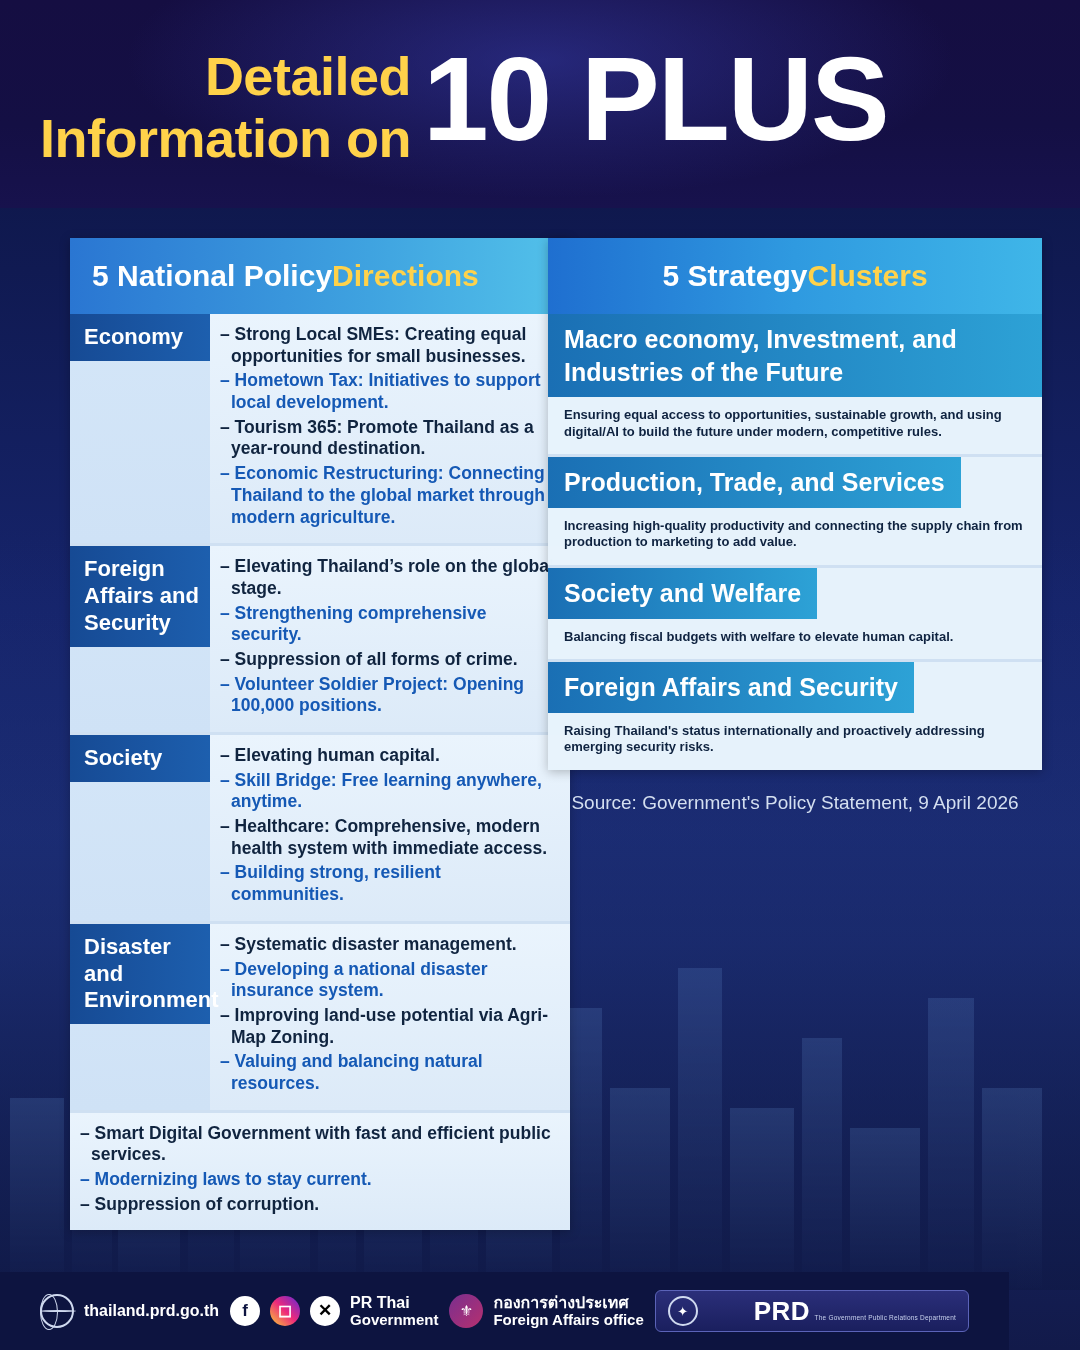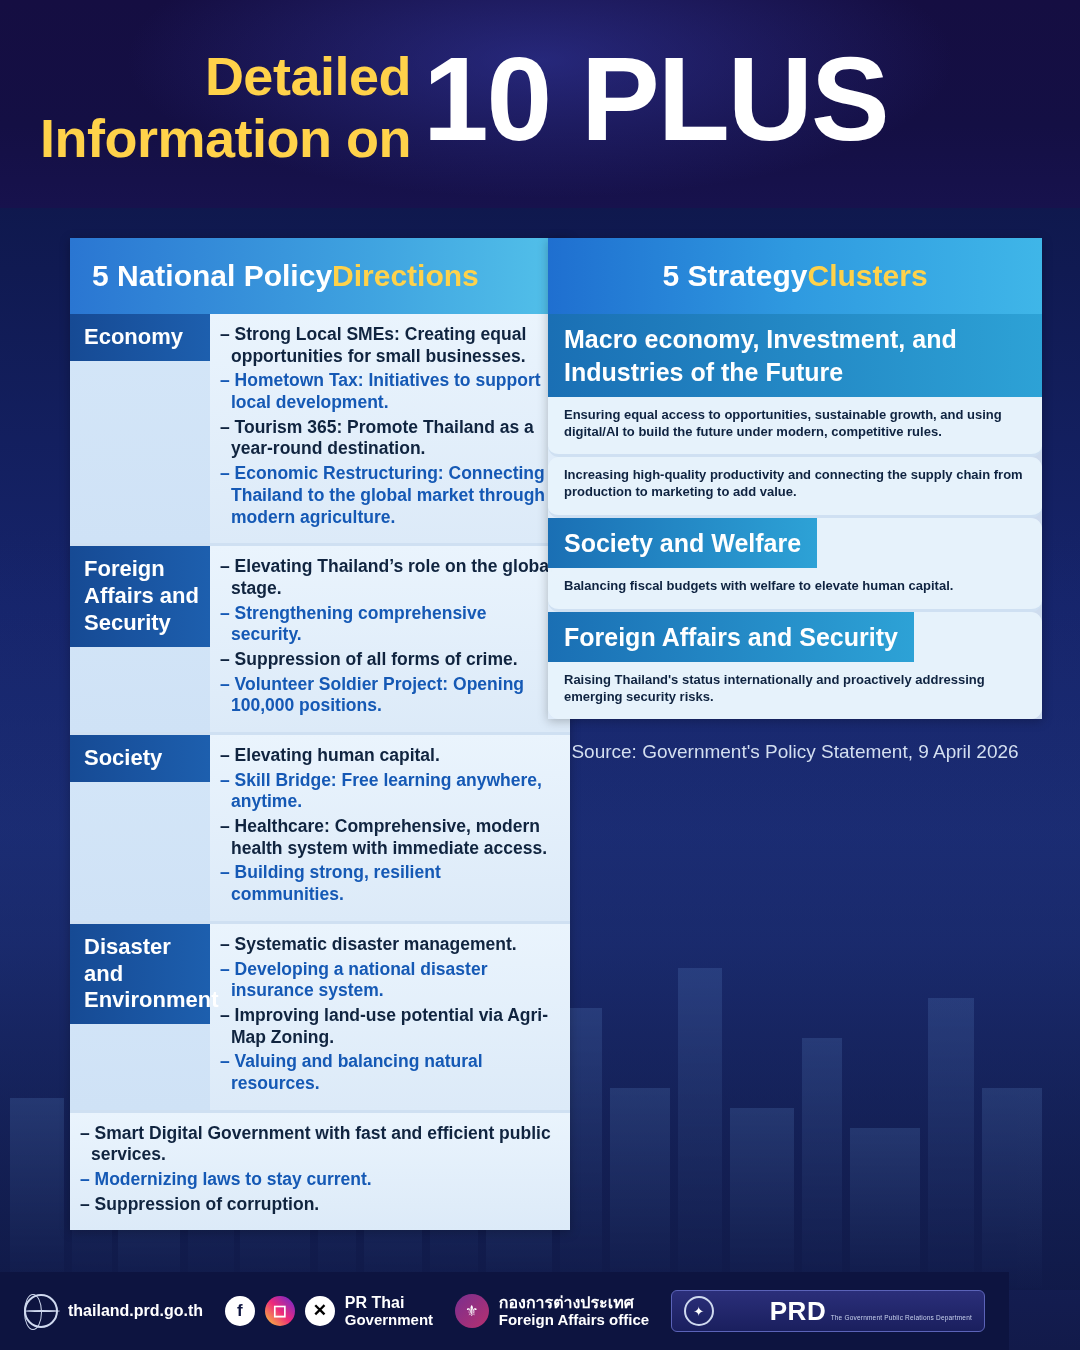--- a/index.html
+++ b/index.html
@@ -102,21 +102,21 @@
   .dir-items {
     flex: 1; padding: 10px 12px 12px 10px;
   }
   .dir-items p {
     font-size: 17.5px; font-weight: bold; line-height: 1.24;
     color: #10243f; margin-bottom: 3px; text-indent: -11px; padding-left: 11px;
   }
   .dir-items p.blue { color: #1559b5; }
 
   
-  .clu { background: rgba(232,243,252,.94); border-radius: 11px; }
+  .clu { background: rgba(232,243,252,.94); }
   .clu-head {
     display: inline-block;
     color: #fff; font-weight: bold; font-size: 25px; line-height: 1.3;
     padding: 9px 16px 9px 16px;
     background: linear-gradient(90deg,#1a6fb4 0%, #2da2d6 100%);
   }
   .clu-body {
     font-size: 13px; font-weight: bold; line-height: 1.28; color:#0f2340;
     padding: 10px 16px 14px 16px;
   }
@@ -124,21 +124,21 @@
   .source {
     color: #d4dff0; font-size: 19px; text-align: center;
     margin-top: 22px;
   }
 
   
   .footer {
     position: absolute; left: 0; bottom: 0; width: 1009px; height: 78px;
     background: #0d1440;
     display: flex; align-items: center; justify-content: space-between;
-    padding: 0 24px;
+    padding: 0 40px;
   }
   .f-item { display: flex; align-items: center; gap: 10px; color:#fff; }
   .f-item .txt { font-size: 16px; font-weight: bold; line-height: 1.12; }
   .f-item .txt small { display:block; font-size: 15px; font-weight: bold; }
   .circ {
     width: 30px; height: 30px; border-radius: 50%;
     display:flex; align-items:center; justify-content:center;
     font-size: 17px; font-weight: bold; color: #0d1440; background: #fff;
   }
   .ig { background: linear-gradient(45deg,#f9ce34,#ee2a7b,#6228d7); color:#fff; }
@@ -278,20 +278,21 @@
           <span class="plain">5 Strategy </span>
             <span class="accent">Clusters</span>
         </div>
 
         <div class="clu clu-wrap">
           <div class="clu-head">Macro economy, Investment, and Industries of the Future</div>
           <div class="clu-body">Ensuring equal access to opportunities, sustainable growth, and using digital/AI to build the future under modern, competitive rules.</div>
         </div>
 
         <div class="clu clu-wrap">
+          <div class="clu-head">Production, Trade, and Services</div>
           <div class="clu-body">Increasing high-quality productivity and connecting the supply chain from production to marketing to add value.</div>
         </div>
 
 
         <div class="clu clu-wrap">
           <div class="clu-head">Society and Welfare</div>
           <div class="clu-body">Balancing fiscal budgets with welfare to elevate human capital.</div>
         </div>
 
         <div class="clu">

